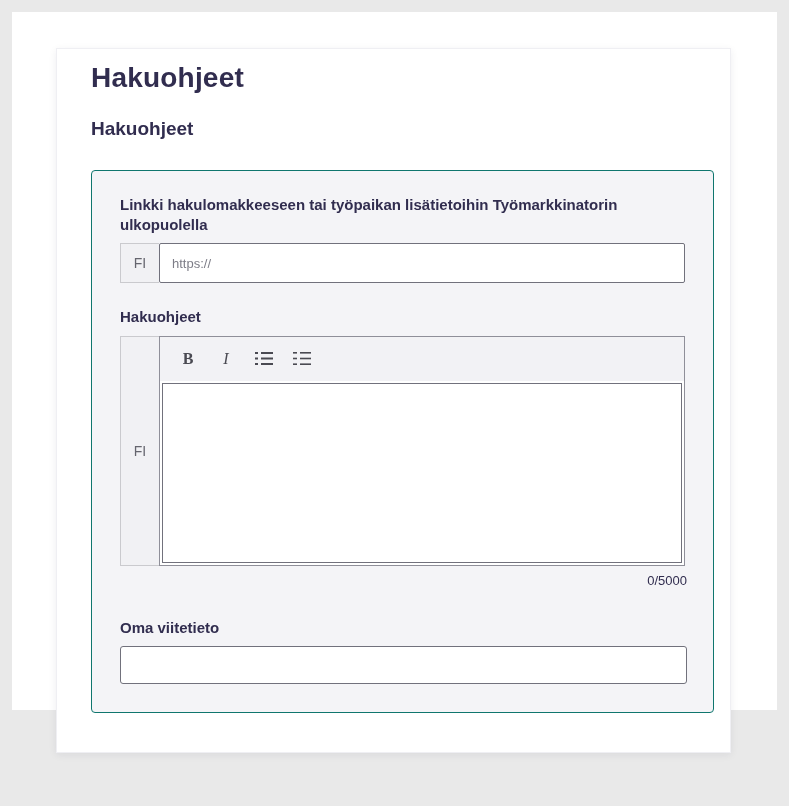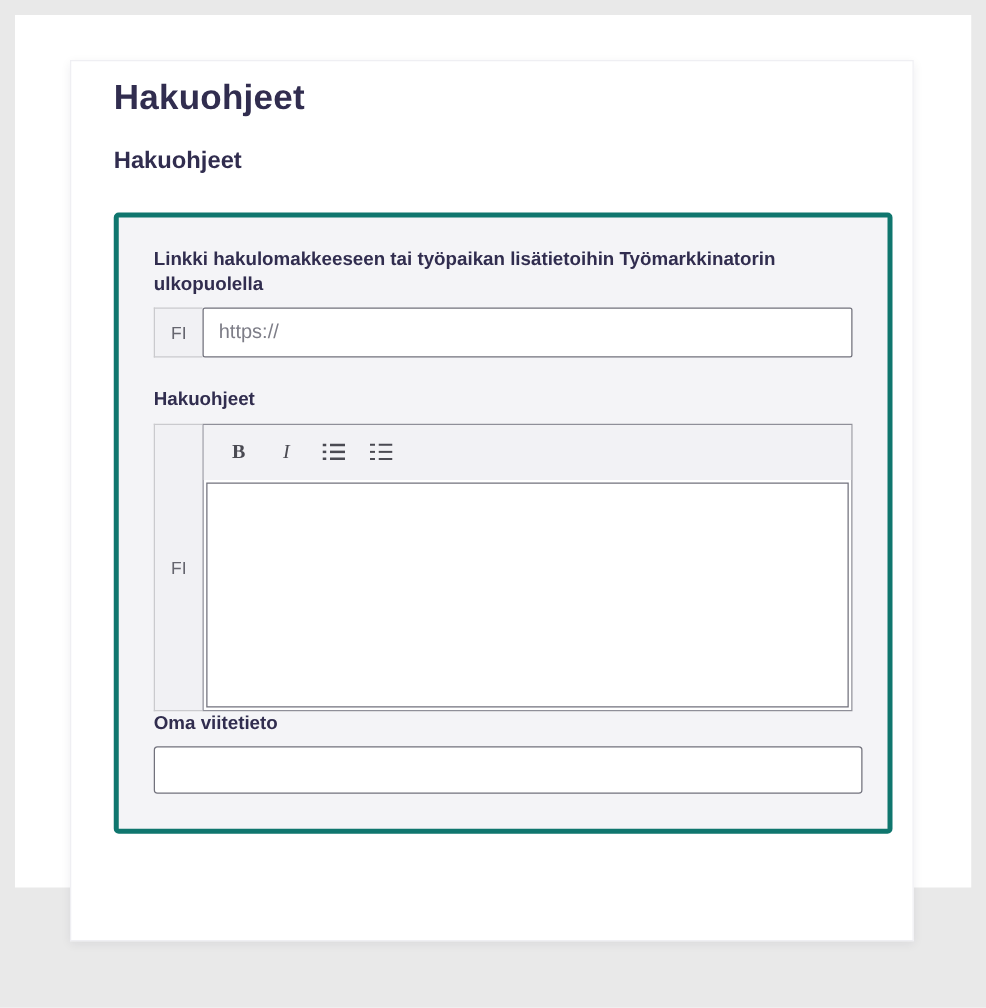--- a/index.html
+++ b/index.html
@@ -32,21 +32,21 @@
   .section-title {
     margin-top: 24px;
     font-size: 19px;
     font-weight: 700;
     color: #312d4f;
   }
   .form-panel {
     margin-top: 30px;
     width: 623px;
     background: #f4f4f7;
-    border: 4px solid #0f766e;
+    border: 1px solid #0f766e;
     border-radius: 4px;
     padding: 24px 28px 28px 28px;
   }
   .field-label {
     font-size: 15px;
     font-weight: 700;
     color: #312d4f;
     line-height: 1.3;
   }
   .field-desc {
@@ -72,21 +72,21 @@
     align-items: center;
     justify-content: center;
     font-size: 14px;
     color: #65656e;
   }
   .text-input {
     flex: 1;
     border: 1px solid #71717c;
     border-radius: 2px;
     background: #ffffff;
-    font-size: 16px;
+    font-size: 13px;
     color: #312d4f;
     padding: 12px 12px;
     font-family: "Liberation Sans", "DejaVu Sans", sans-serif;
     outline: none;
   }
   .text-input::placeholder { color: #7d7d87; }
   
   .field-block-2 { margin-top: 24px; }
   .editor-row {
     margin-top: 9px;
@@ -145,21 +145,21 @@
     color: #312d4f;
   }
   .char-count {
     margin-top: 7px;
     width: 567px;
     text-align: right;
     font-size: 13px;
     color: #312d4f;
   }
   
-  .field-block-3 { }
+  .field-block-3 { margin-top: 30px; }
   .plain-input {
     margin-top: 9px;
     width: 567px;
     height: 38px;
     border: 1px solid #71717c;
     border-radius: 3px;
     background: #ffffff;
     font-size: 15px;
     color: #312d4f;
     padding: 0 12px;
@@ -213,20 +213,21 @@
                   <rect x="0" y="6.7" width="4" height="1.6" fill="#4a4a52"></rect>
                   <rect x="7" y="6.7" width="11" height="1.6" fill="#4a4a52"></rect>
                   <rect x="0" y="12.4" width="4" height="1.6" fill="#4a4a52"></rect>
                   <rect x="7" y="12.4" width="11" height="1.6" fill="#4a4a52"></rect>
                 </svg>
               </button>
             </div>
             <textarea class="editor-textarea" style=""></textarea>
           </div>
         </div>
+        <div class="char-count">0/5000</div>
       </div>
 
       <div class="field-block-3">
         <div class="field-label">Oma viitetieto</div>
         <input class="plain-input" type="text" style="">
       </div>
 
     </div>
   </div>
 </div>

